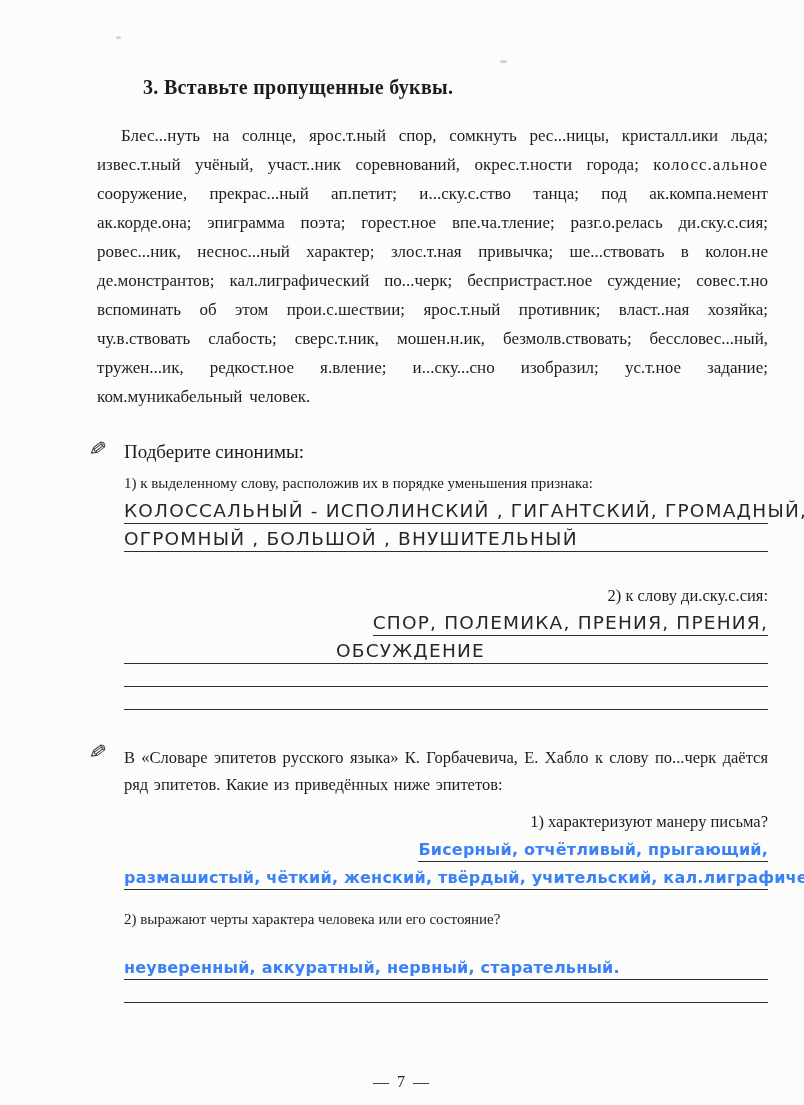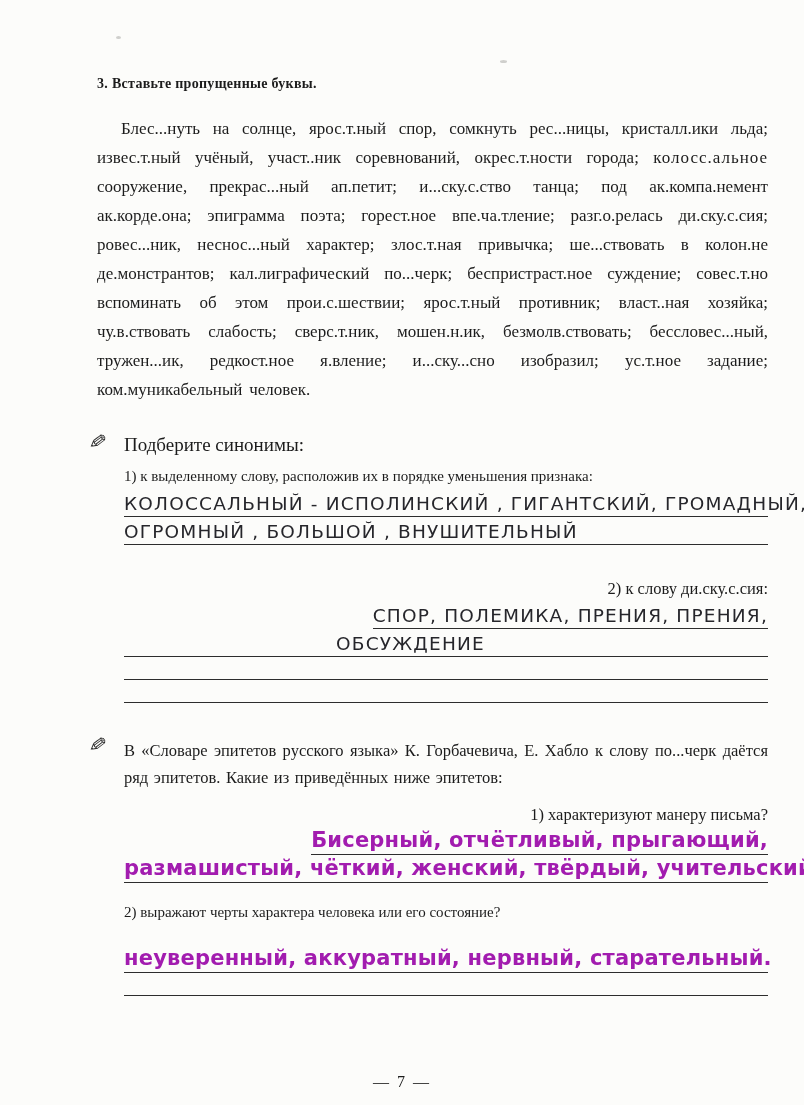--- a/index.html
+++ b/index.html
@@ -14,22 +14,23 @@
     overflow:hidden;
   }
   .artifact { position:absolute; background:#9a9a94; border-radius:50%; opacity:.45; }
   .artifact.a1 { left:116px; top:36px; width:5px; height:3px; }
   .artifact.a2 { left:500px; top:60px; width:7px; height:3px; }
 
   .content { position:absolute; left:97px; top:76px; width:671px; }
 
   .ex-title {
     font-weight:bold;
-    font-size:14px;
+    font-size:20px;
     letter-spacing:.3px;
+    margin-left:46px;
   }
   .ex-body {
     margin-top:22px;
     font-size:17px;
     line-height:29px;
     text-align:justify;
     text-indent:24px;
     word-spacing:2.5px;
   }
   .hl-word { letter-spacing:1px; }
@@ -57,23 +58,23 @@
   .hand-caps {
     font-family:"DejaVu Sans", sans-serif;
     font-size:18.5px;
     letter-spacing:1.2px;
     color:#26262b;
     white-space:nowrap;
   }
   .hand-print {
     font-family:"DejaVu Sans", sans-serif;
     font-weight:700;
-    font-size:21px;
+    font-size:16px;
     letter-spacing:.2px;
-    color:#a21caf;
+    color:#3b82f6;
     white-space:nowrap;
     text-align:right;
   }
 
   .inline-answer-row { display:flex; align-items:flex-end; margin-top:14px;flex-direction:column; }
   .inline-answer-row .lead { font-size:16.5px; white-space:nowrap; padding-bottom:2px; }
   .inline-answer-row .rule { flex:1; margin-left:10px; }
 
   .indent-answer { padding-left:212px; }
   .gap-md { height:20px; }

